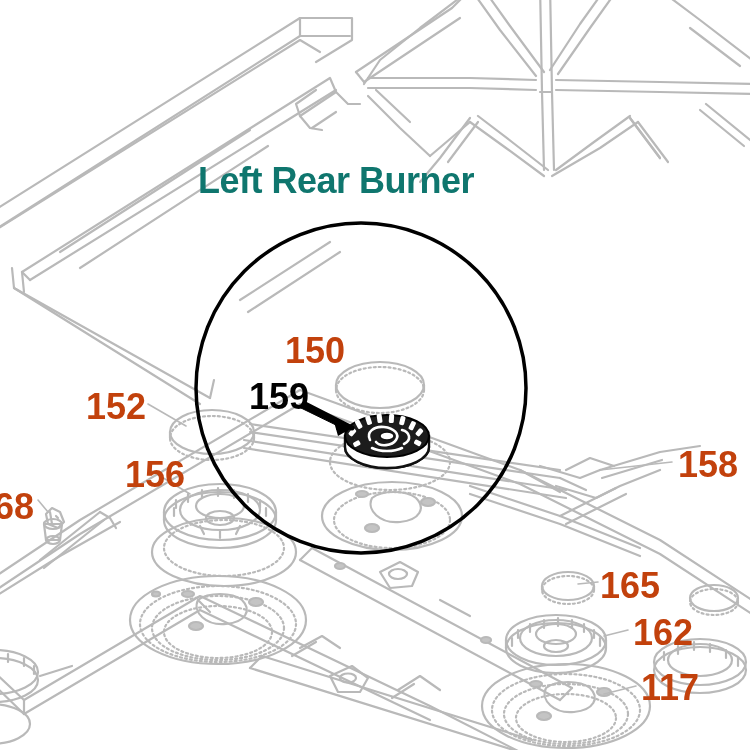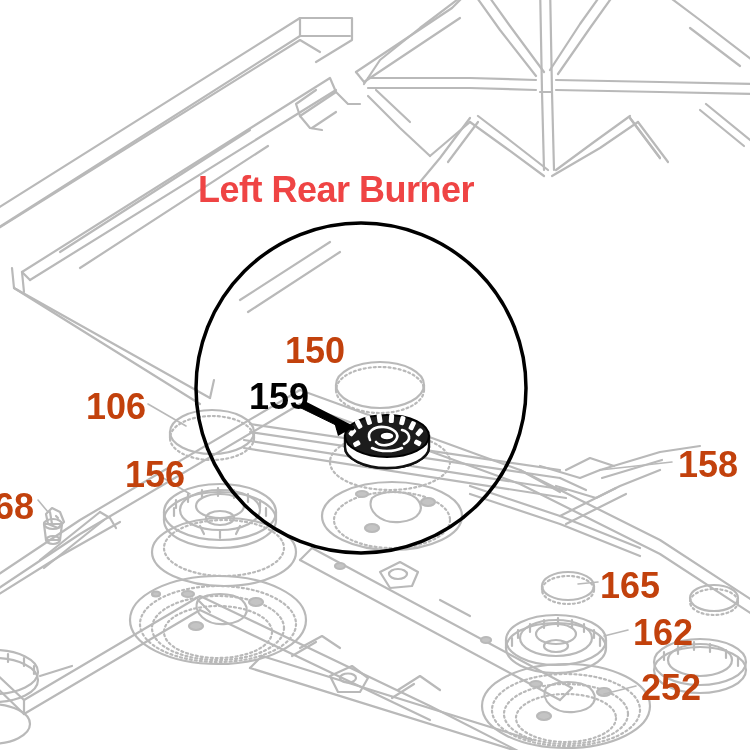--- a/index.html
+++ b/index.html
@@ -34,25 +34,25 @@
     white-space: nowrap;
     user-select: none;
   }
   .callout-label.highlighted {
     color: #000000;
     font-size: 34px;
   }
   #diagram-title {
     position: absolute;
     left: 198px;
-    top: 169px;
+    top: 160px;
     font-family: "Liberation Sans", sans-serif;
     font-weight: bold;
     font-size: 36px;
-    color: #ef4444;
+    color: #0f766e;
     letter-spacing: -0.5px;
     white-space: nowrap;
     user-select: none;
   }
 </style>
 </head>
 <body>
 
 <div id="stage">
 
@@ -361,27 +361,27 @@
 
     </g>
   </svg>
 
   <div id="diagram-title">Left Rear Burner</div>
 
   <div class="callout-label" style="left:285px; top:333px;">150</div>
 
   <div class="callout-label highlighted" style="left:249px; top:379px; font-size:36px;">159</div>
 
-  <div class="callout-label" style="left:86px; top:389px;">106</div>
+  <div class="callout-label" style="left:86px; top:389px;">152</div>
 
   <div class="callout-label" style="left:89px; top:457px;margin-left:36px;">156</div>
 
   <div class="callout-label" style="left:-6px; top:489px;">68</div>
 
   <div class="callout-label" style="left:678px; top:447px;">158</div>
 
   <div class="callout-label" style="left:600px; top:568px;">165</div>
 
   <div class="callout-label" style="left:633px; top:615px;">162</div>
 
-  <div class="callout-label" style="left:641px; top:670px;">252</div>
+  <div class="callout-label" style="left:641px; top:670px;">117</div>
 
 </div>
 
 </body></html>

